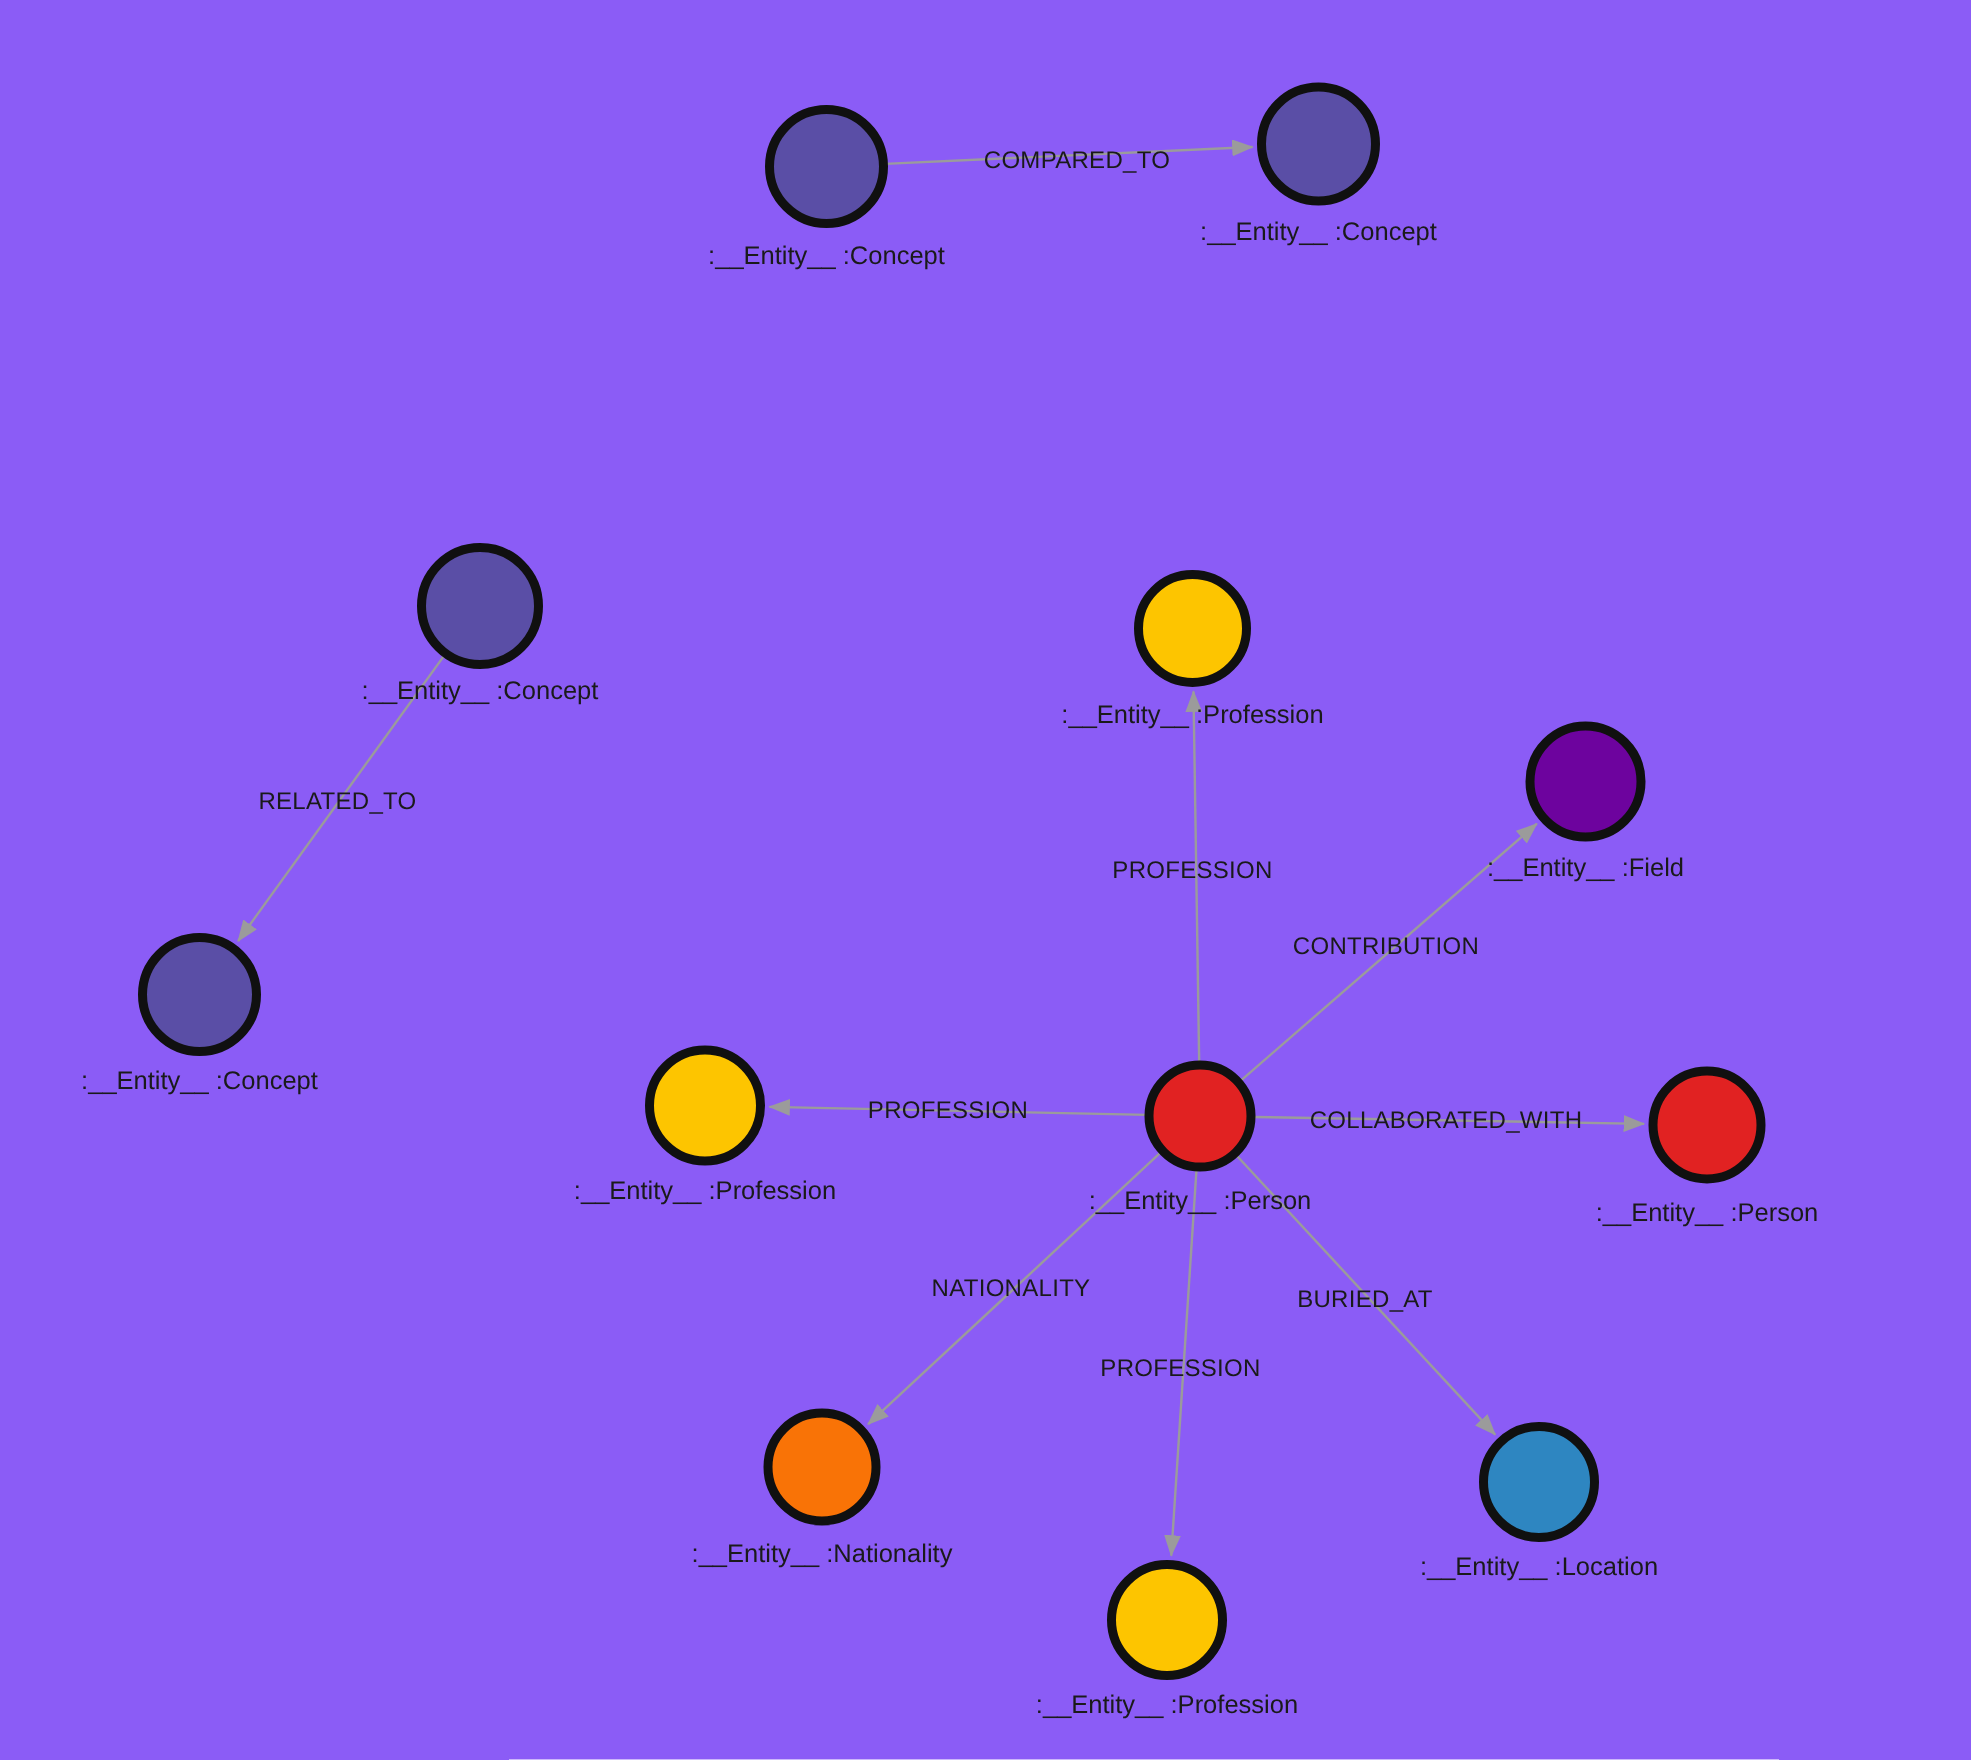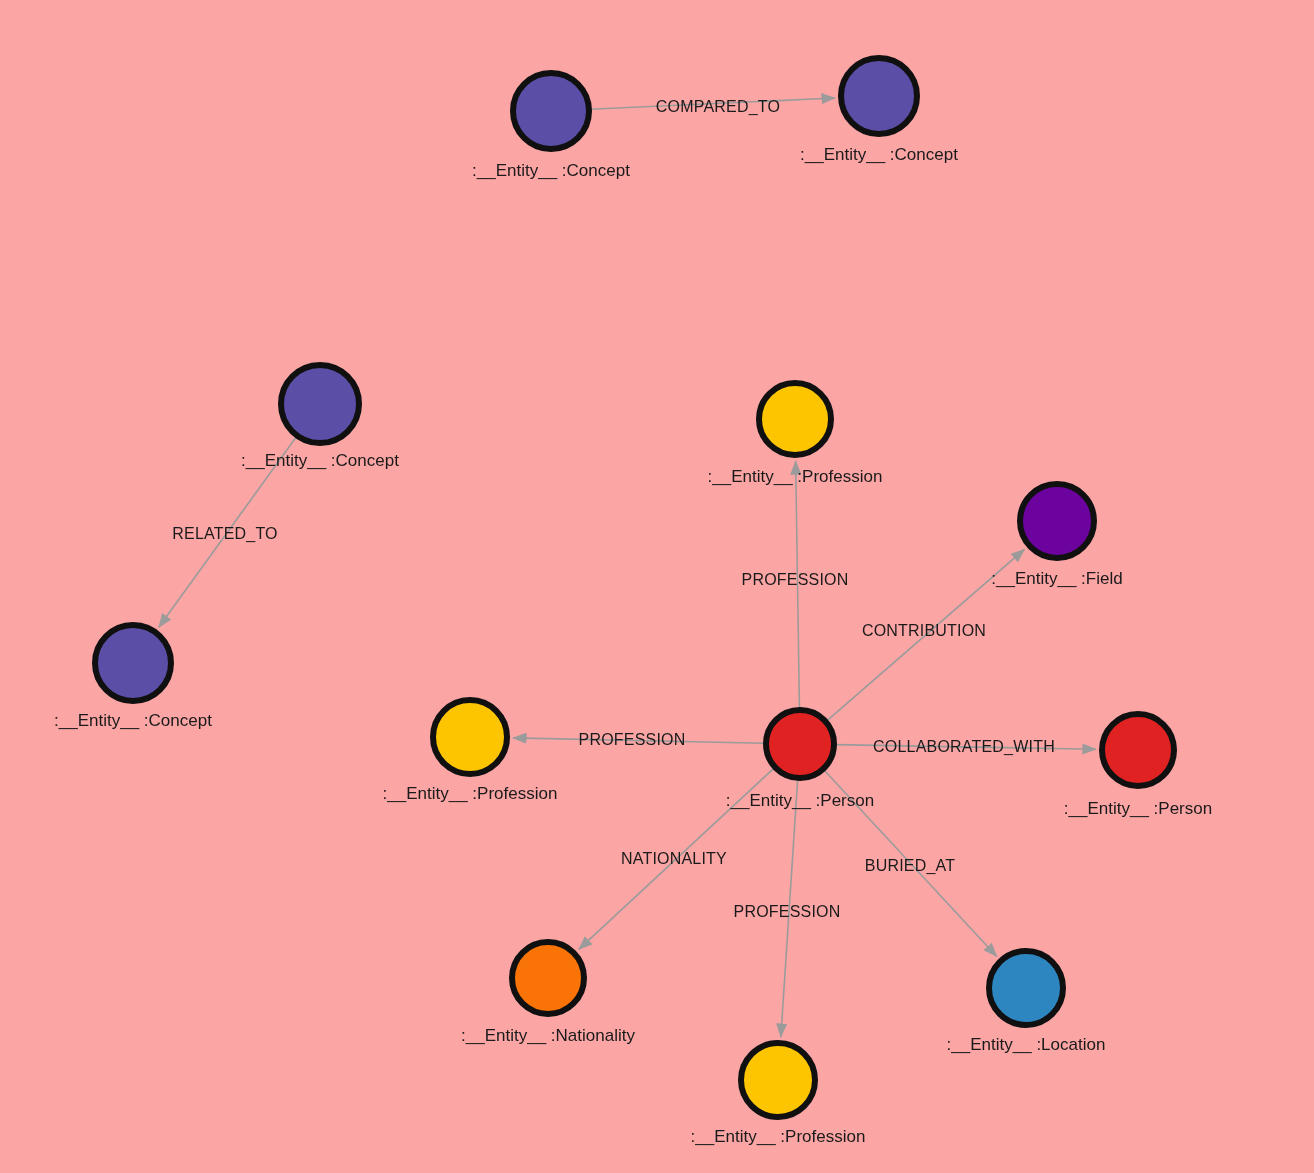--- a/index.html
+++ b/index.html
@@ -11,21 +11,21 @@
   body {
     width: 1314px;
     height: 1173px;
     font-family: "Liberation Sans", sans-serif;
     overflow: hidden;
   }
   #graph-canvas {
     position: relative;
     width: 1314px;
     height: 1173px;
-    background: #fca5a5;
+    background: #8b5cf6;
   }
   #graph-svg {
     position: absolute;
     top: 0;
     left: 0;
     width: 1314px;
     height: 1173px;
   }
   .edge-line {
     stroke: #9b9b9b;

